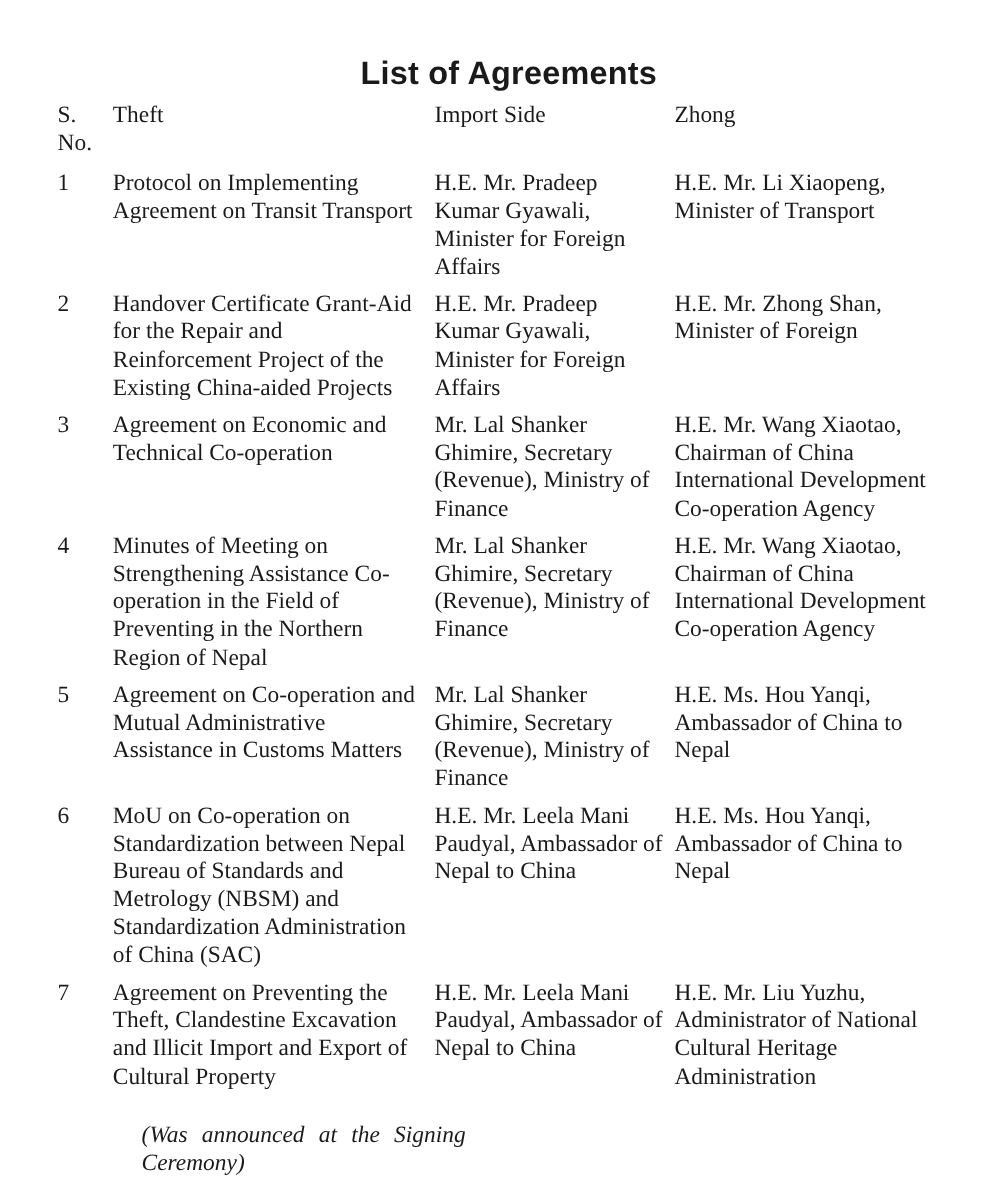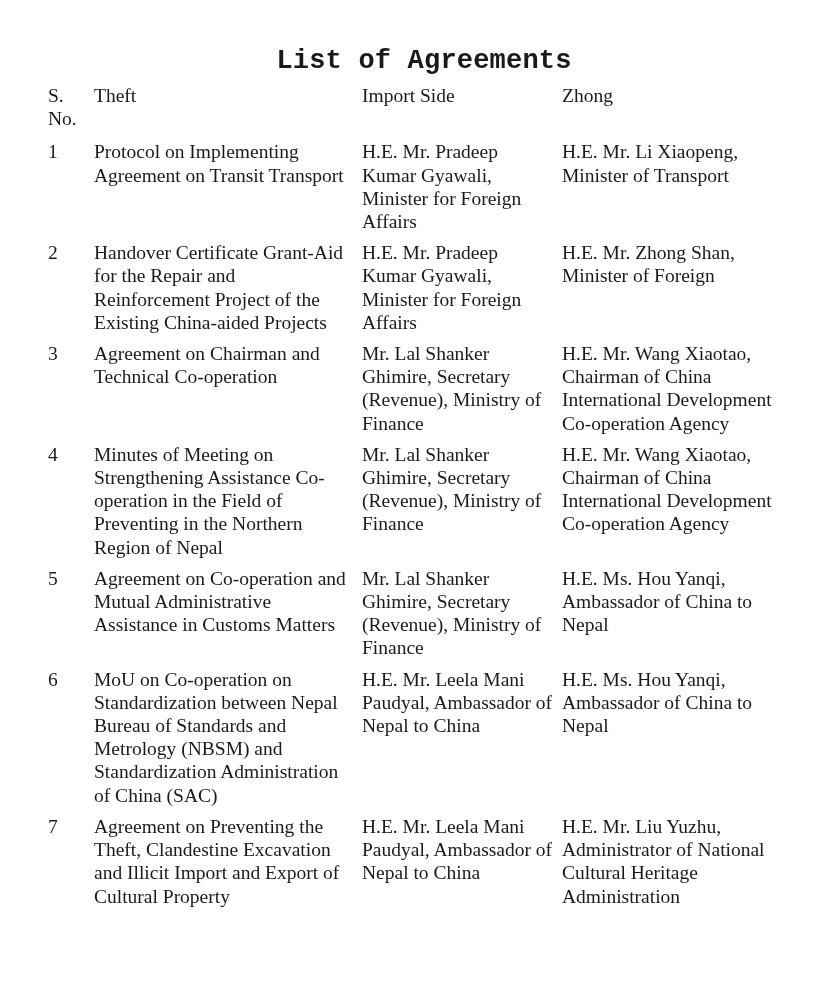--- a/index.html
+++ b/index.html
@@ -18,21 +18,21 @@
     width: 824px;
     height: 1000px;
     position: relative;
     box-sizing: border-box;
     padding: 46px 34px 0 48px;
   }
   .doc-title {
     text-align: center;
     font-size: 27px;
     font-weight: bold;
-    font-family: Liberation Mono, monospace;
+    font-family: Liberation Sans, sans-serif;
     letter-spacing: 0.2px;
     margin: 0 0 8px 0;
     padding-left: 10px;
   }
   table.agreements {
     width: 744px;
     border-collapse: collapse;
     table-layout: fixed;
   }
   table.agreements col.c-sn    { width: 46px; }
@@ -106,21 +106,21 @@
         <td>H.E. Mr. Li Xiaopeng, Minister of Transport</td>
       </tr>
       <tr>
         <td class="sn-cell">2</td>
         <td>Handover Certificate Grant-Aid for the Repair and Reinforcement Project of the Existing China-aided Projects</td>
         <td>H.E. Mr. Pradeep Kumar Gyawali, Minister for Foreign Affairs</td>
         <td>H.E. Mr. Zhong Shan, Minister of Foreign</td>
       </tr>
       <tr>
         <td class="sn-cell">3</td>
-        <td>Agreement on Chairman and Technical Co-operation</td>
+        <td>Agreement on Economic and Technical Co-operation</td>
         <td>Mr. Lal Shanker Ghimire, Secretary (Revenue), Ministry of Finance</td>
         <td>H.E. Mr. Wang Xiaotao, Chairman of China International Development Co-operation Agency</td>
       </tr>
       <tr>
         <td class="sn-cell">4</td>
         <td>Minutes of Meeting on Strengthening Assistance Co-operation in the Field of Preventing in the Northern Region of Nepal</td>
         <td>Mr. Lal Shanker Ghimire, Secretary (Revenue), Ministry of Finance</td>
         <td>H.E. Mr. Wang Xiaotao, Chairman of China International Development Co-operation Agency</td>
       </tr>
       <tr>
@@ -137,14 +137,15 @@
       </tr>
       <tr>
         <td class="sn-cell">7</td>
         <td class="justify">Agreement on Preventing the Theft, Clandestine Excavation and Illicit Import and Export of Cultural Property</td>
         <td class="justify">H.E. Mr. Leela Mani Paudyal, Ambassador of Nepal to China</td>
         <td>H.E. Mr. Liu Yuzhu, Administrator of National Cultural Heritage Administration</td>
       </tr>
     </tbody>
   </table>
 
+  <div class="note">(Was announced at the Signing Ceremony)</div>
 
 </div>
 
 </body></html>

